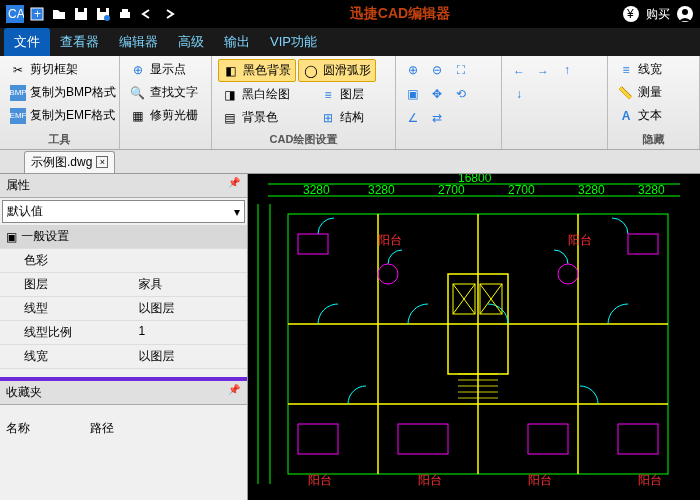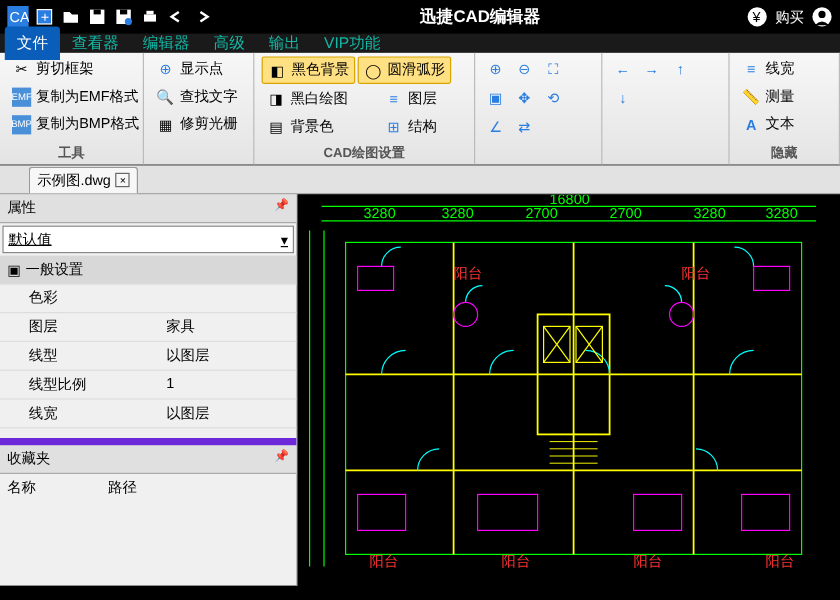--- a/index.html
+++ b/index.html
@@ -1,48 +1,48 @@
 <!DOCTYPE html>
 <html><head>
 <meta charset="utf-8">
 <style>
 *{margin:0;padding:0;box-sizing:border-box;font-family:"Microsoft YaHei",sans-serif;font-size:12px;}
 body{width:700px;height:500px;background:#000;overflow:hidden;}
 .titlebar{height:28px;background:#000;display:flex;align-items:center;padding:0 6px;}
 .titlebar .tb-left{display:flex;gap:4px;align-items:center;}
-.titlebar .tb-center{flex:1;text-align:center;color:#ffffff;font-size:14px;font-weight:bold;}
+.titlebar .tb-center{flex:1;text-align:center;color:#c2410c;font-size:14px;font-weight:bold;}
 .titlebar .tb-right{display:flex;gap:6px;align-items:center;color:#fff;}
 .ticon{width:18px;height:18px;display:flex;align-items:center;justify-content:center;}
-.menubar{height:16px;background:#1a1a1a;display:flex;align-items:center;padding-left:4px;}
-.menubar .tab{padding:5px 10px;color:#14b8a6;cursor:pointer;font-size:13px;}
+.menubar{height:28px;background:#1a1a1a;display:flex;align-items:flex-start;padding-left:4px;}
+.menubar .tab{padding:5px 10px;color:#7dd3fc;cursor:pointer;font-size:13px;}
 .menubar .tab.active{background:#0a5db8;color:#fff;border-radius:3px 3px 0 0;}
 .ribbon{height:94px;background:linear-gradient(#f7f7f7,#e4e4e4);display:flex;border-bottom:1px solid #aaa;}
 .rgroup{border-right:1px solid #bbb;padding:3px 6px 0 6px;display:flex;flex-direction:column;}
 .rgroup .items{flex:1;display:flex;flex-direction:column;gap:2px;}
 .rgroup .items.row{flex-direction:row;flex-wrap:wrap;align-content:flex-start;gap:2px;}
 .rgroup .label{text-align:center;color:#555;font-size:11px;padding:2px 0;font-weight:bold;}
 .rbtn{display:flex;align-items:center;gap:4px;padding:2px 4px;border-radius:2px;cursor:pointer;white-space:nowrap;}
 .rbtn.hl{background:#ffe083;border:1px solid #d9a400;}
 .ricon{width:16px;height:16px;display:inline-flex;align-items:center;justify-content:center;}
 .tabbar{height:24px;background:#e2e2e2;display:flex;align-items:center;padding-left:4px;border-bottom:1px solid #999;}
 .doctab{background:#f7f7f7;border:1px solid #999;border-bottom:none;padding:2px 6px;display:flex;align-items:center;gap:4px;border-radius:3px 3px 0 0;margin-left:20px;}
 .doctab .close{width:12px;height:12px;border:1px solid #666;font-size:9px;display:flex;align-items:center;justify-content:center;cursor:pointer;}
 .workspace{display:flex;height:326px;}
 .sidepanel{width:248px;background:#f0f0f0;border-right:1px solid #999;display:flex;flex-direction:column;}
 .panelhdr{background:#e0e0e0;padding:3px 6px;border-bottom:1px solid #aaa;display:flex;justify-content:space-between;}
 .pin{font-size:10px;}
-.dropdown{margin:2px;border:1px solid #888;background:#fff;padding:2px 4px;display:flex;justify-content:space-between;align-items:center;text-decoration:underline;}
+.dropdown{margin:2px;border:1px solid #888;background:#fff;padding:2px 4px;display:flex;justify-content:space-between;align-items:center;}
 .proptable{flex:0 0 auto;}
 .prow{display:flex;border-bottom:1px solid #ddd;}
 .prow .pk{flex:1;padding:3px 6px 3px 24px;}
 .prow .pv{flex:1;padding:3px 6px;}
 .prow.hdr{background:#d8d8d8;}
 .prow.hdr .pk{padding-left:6px;display:flex;align-items:center;gap:4px;}
-.favhdr{background:#e0e0e0;padding:3px 6px;border-top:6px solid #6d28d9;border-bottom:1px solid #aaa;display:flex;justify-content:space-between;}
-.favcols{display:flex;padding:3px 6px;gap:60px;}
+.favhdr{background:#e0e0e0;padding:3px 6px;border-top:4px solid #6d28d9;border-bottom:1px solid #aaa;display:flex;justify-content:space-between;}
+.favcols{display:flex;padding:3px 6px;gap:60px;margin-top:12px;}
 .canvas{flex:1;background:#000;position:relative;overflow:hidden;}
 .canvas svg{position:absolute;top:0;left:0;}
 .sbicon{width:22px;height:22px;display:flex;align-items:center;justify-content:center;cursor:pointer;}
 </style>
 </head>
 <body>
 
 <div class="titlebar">
   <div class="tb-left">
     <span class="ticon">
@@ -121,26 +121,26 @@
 </div>
 
 <div class="ribbon">
   <div class="rgroup" style="width:120px;">
     <div class="items">
       <div class="rbtn">
           <span class="ricon">✂</span>
           <span>剪切框架</span>
         </div>
       <div class="rbtn">
+          <span class="ricon" style="background:#4a90d9;color:#fff;font-size:8px;">BMP</span>
+          <span>复制为BMP格式</span>
+        </div>
+      <div class="rbtn">
           <span class="ricon" style="background:#4a90d9;color:#fff;font-size:8px;">EMF</span>
           <span>复制为EMF格式</span>
-        </div>
-      <div class="rbtn">
-          <span class="ricon" style="background:#4a90d9;color:#fff;font-size:8px;">BMP</span>
-          <span>复制为BMP格式</span>
         </div>
     </div>
     <div class="label">工具</div>
   </div>
   <div class="rgroup" style="width:92px;">
     <div class="items">
       <div class="rbtn">
           <span class="ricon" style="color:#2a7de1;">⊕</span>
           <span>显示点</span>
         </div>

